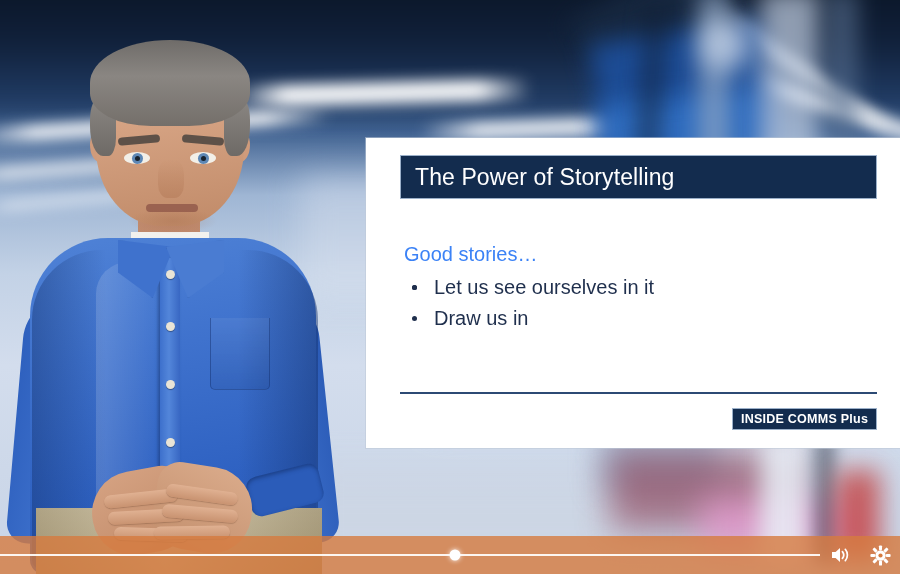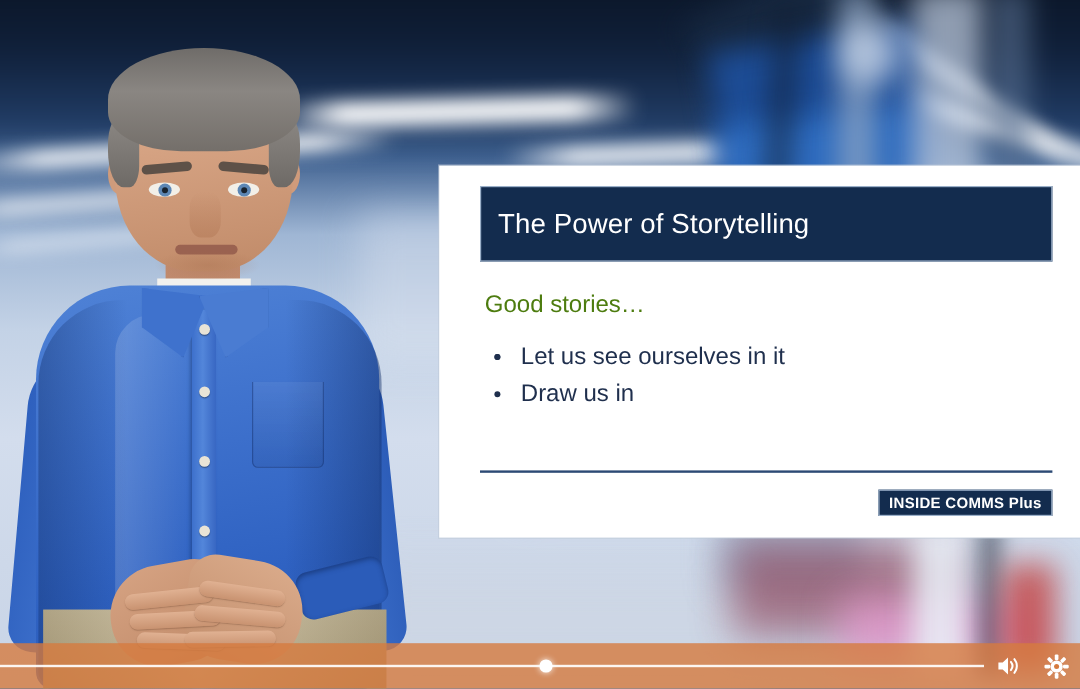--- a/index.html
+++ b/index.html
@@ -233,33 +233,33 @@
   .chin-shade { position:absolute; left:128px; top:208px; width:90px; height:26px;
           background:radial-gradient(ellipse at center,rgba(160,104,72,.30),rgba(160,104,72,0) 70%); }
 
   
   .slide {
     position:absolute; left:366px; top:138px; width:534px; height:310px;
     background:#ffffff;
     box-shadow:0 0 0 1px rgba(190,200,215,.55);
   }
   .slide-title-bar {
-    position:absolute; left:34px; top:17px; width:477px; height:63px;
+    position:absolute; left:34px; top:17px; width:477px; height:44px;
     background:#132c4e;
     border:1px solid #9bb0c9;
     display:flex; align-items:center;
   }
   .slide-title-bar .t {
     color:#ffffff; font-size:23px; font-weight:400;
     padding-left:14px; letter-spacing:.1px;
     white-space:nowrap;
   }
   .slide-body { position:absolute; left:38px; top:100px; width:470px; }
   .lead {
-    color:#4d7c0f; font-size:20px; line-height:32px; margin-bottom:12px;
+    color:#3b82f6; font-size:20px; line-height:32px; margin-bottom:2px;
   }
   .bullets { list-style:none; }
   .bullets li {
     color:#1f2f4d; font-size:20px; line-height:31px;
     padding-left:30px; position:relative; white-space:nowrap;
   }
   .bullets li .dot {
     position:absolute; left:8px; top:13px; width:5px; height:5px;
     border-radius:50%; background:#1f2f4d;
   }

